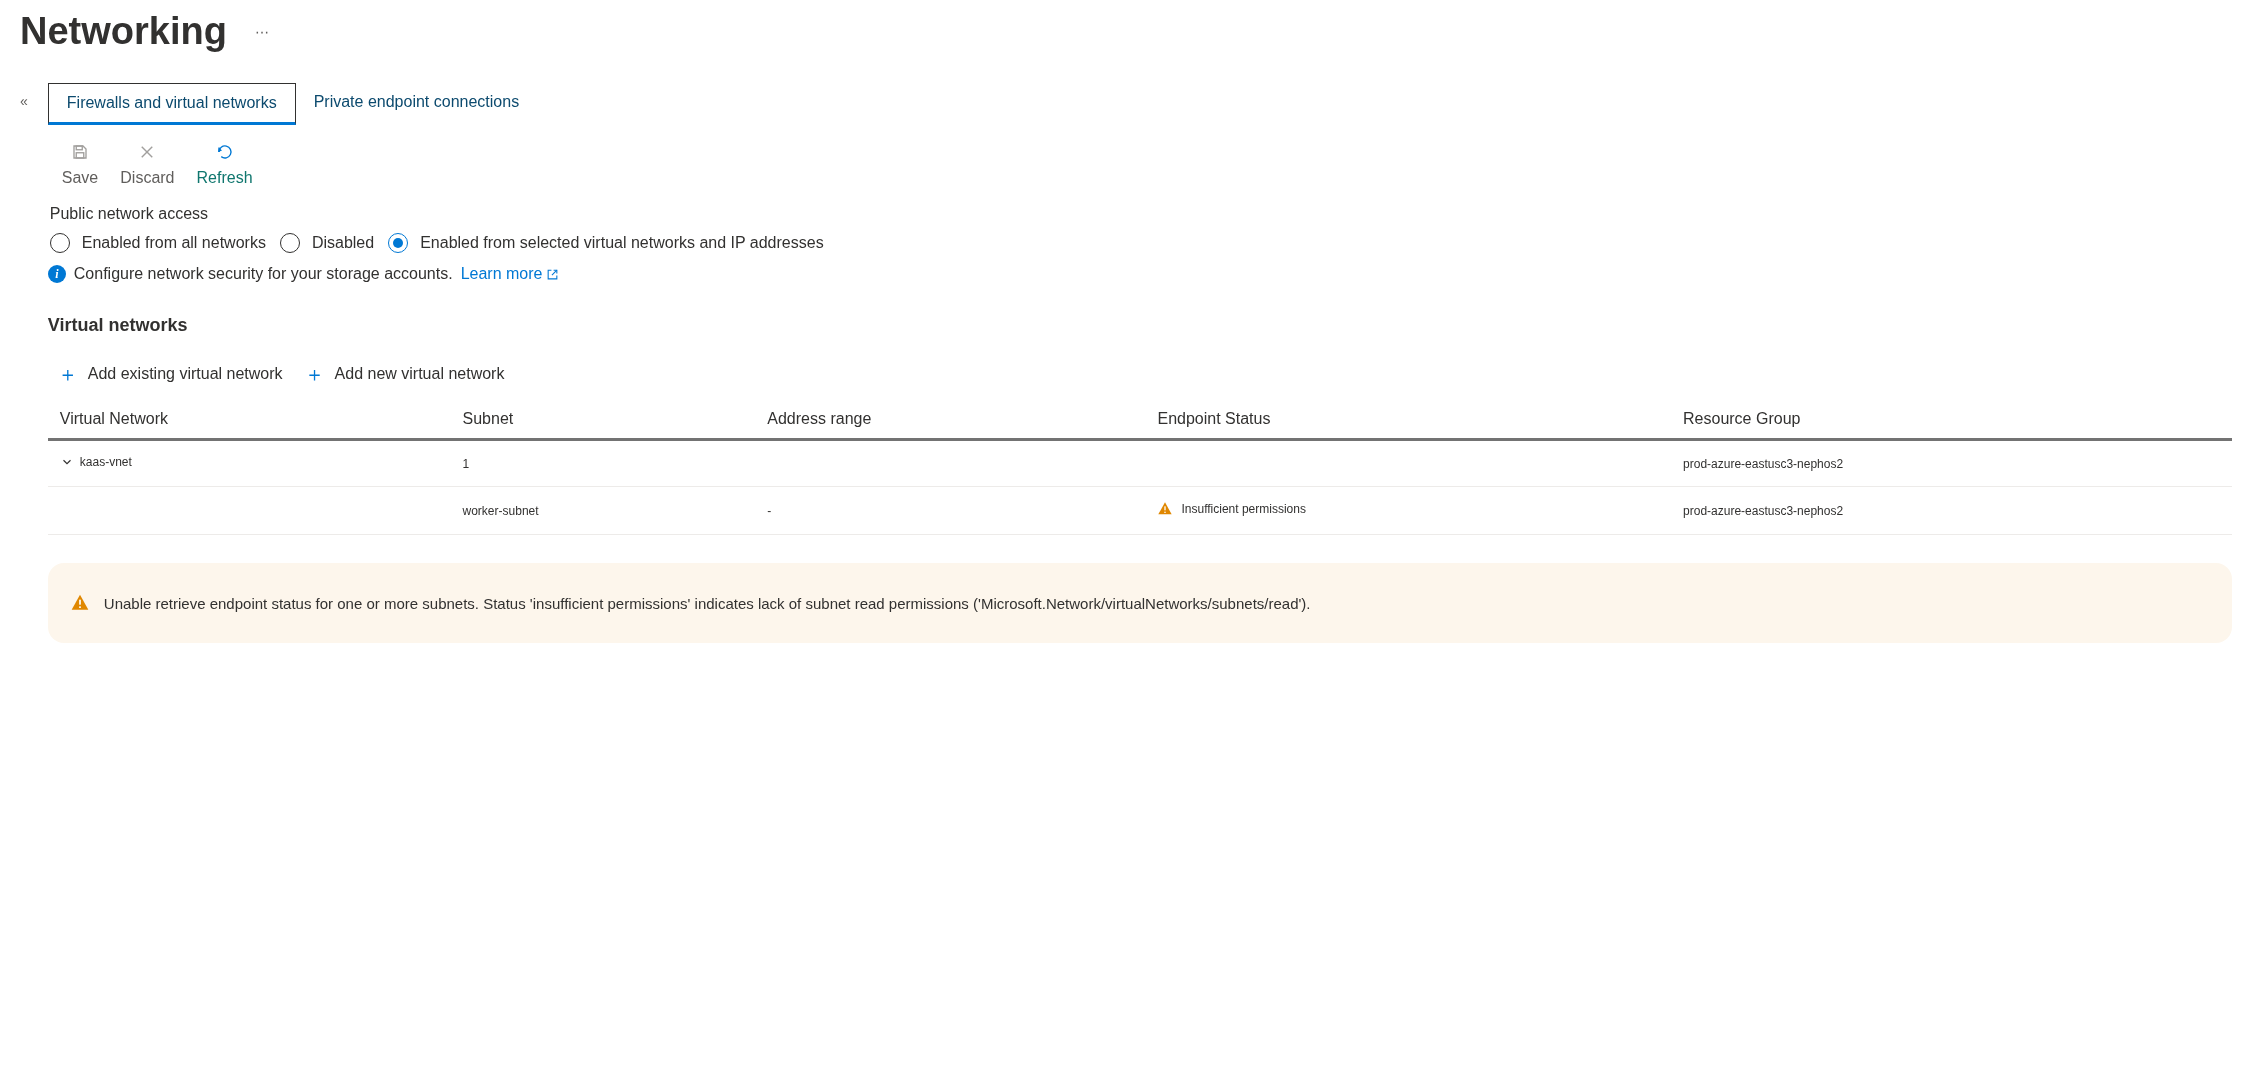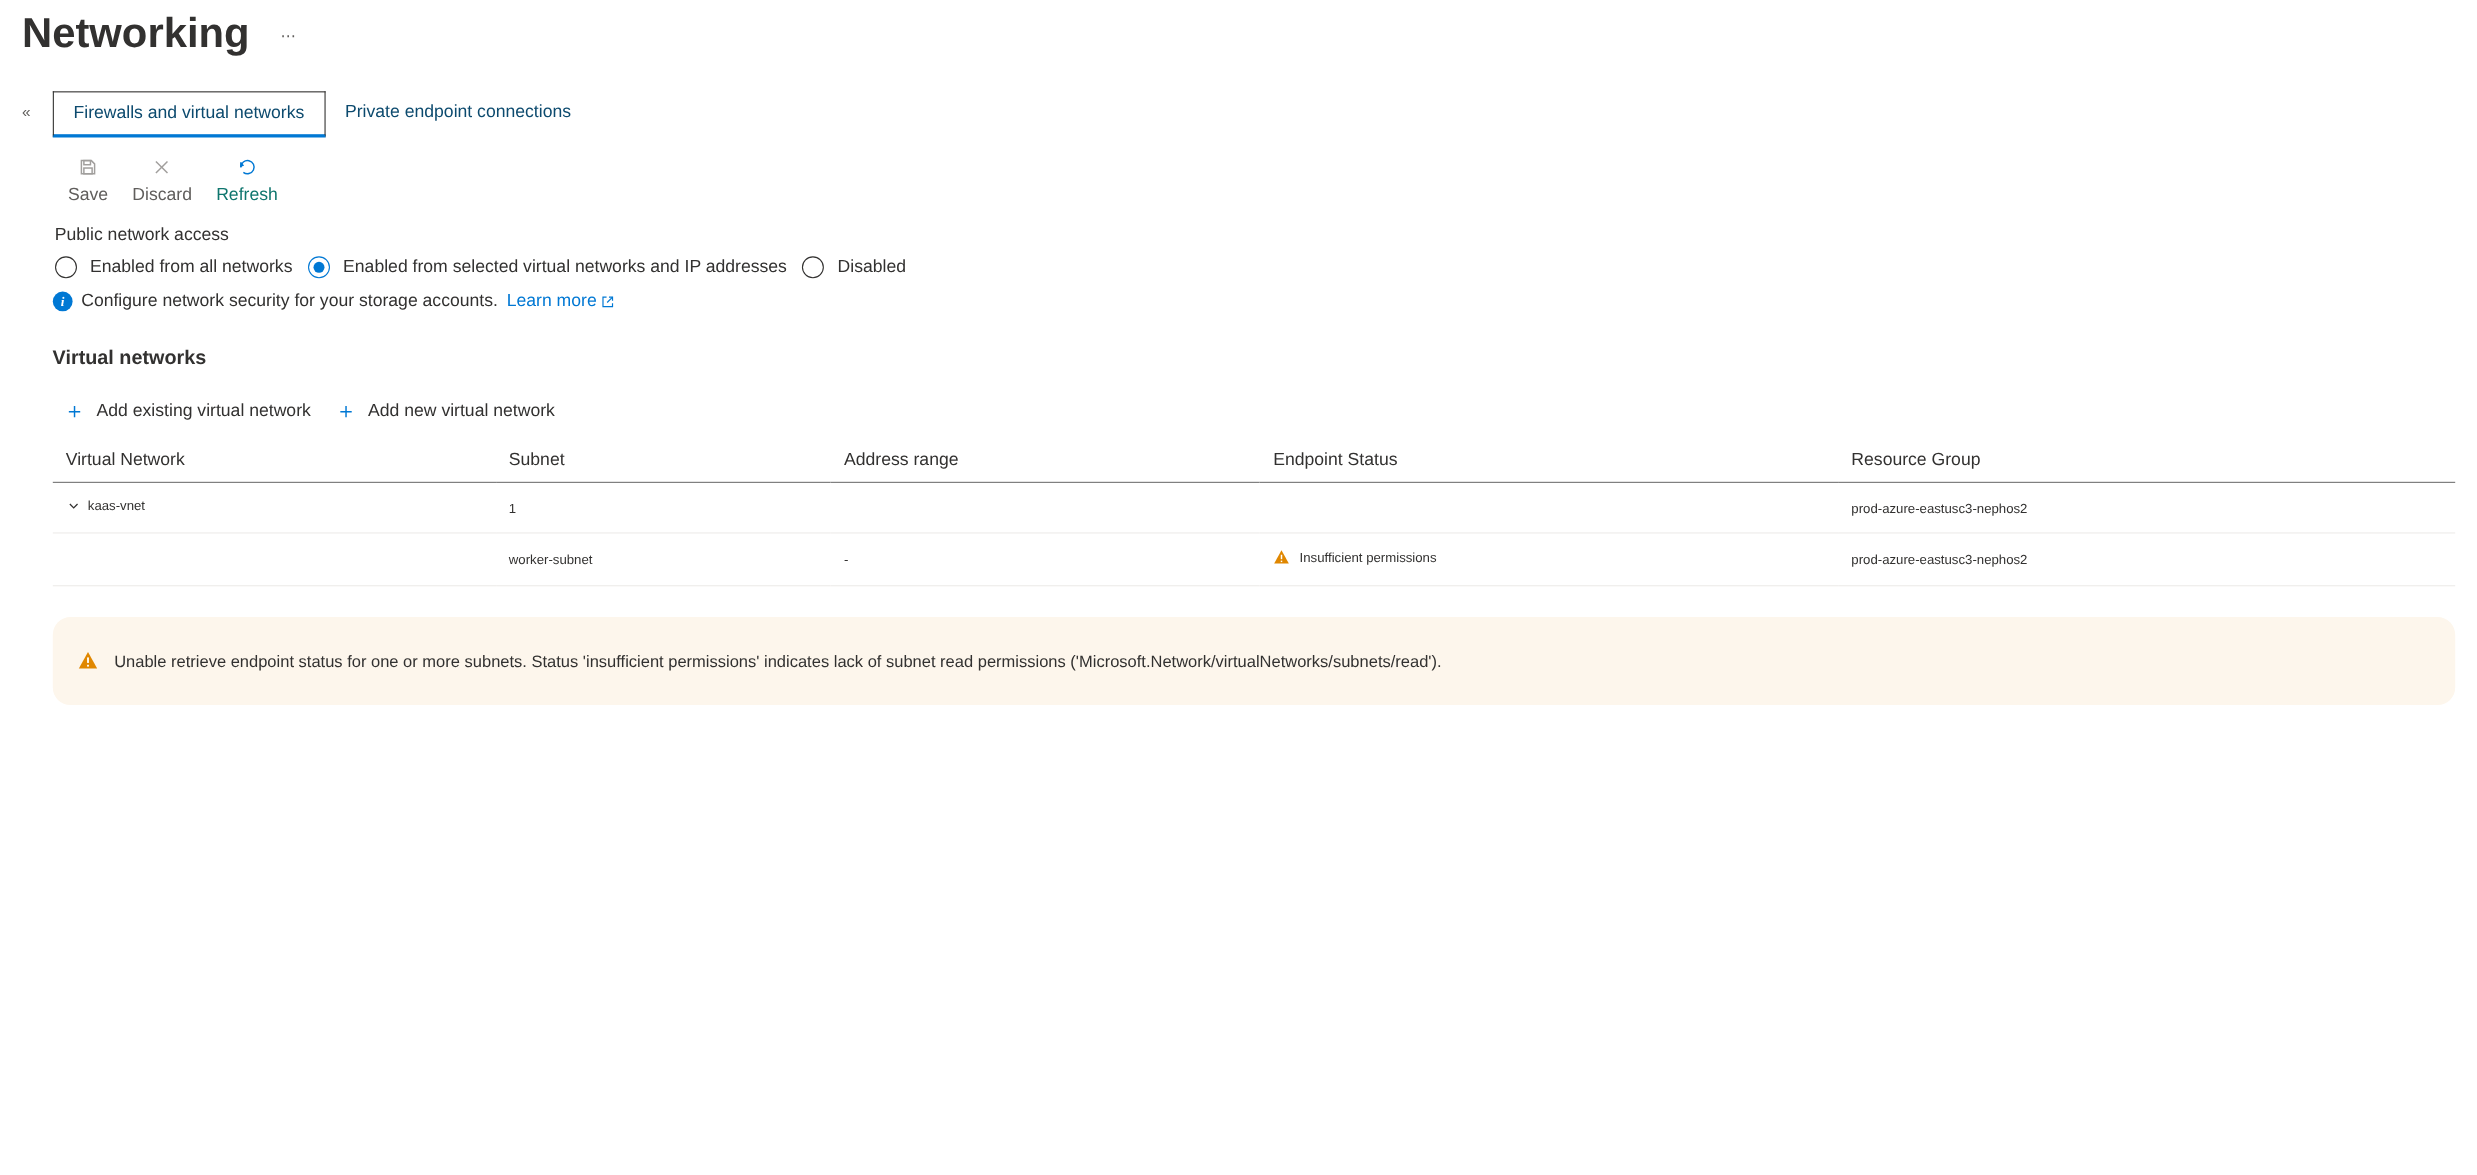--- a/index.html
+++ b/index.html
@@ -183,21 +183,21 @@
     }
     .vnet-table {
       width: 100%;
       border-collapse: collapse;
     }
     .vnet-table th {
       text-align: left;
       font-weight: 400;
       font-size: 16px;
       padding: 10px 12px;
-      border-bottom: 1px solid #737373;
+      border-bottom: 3px solid #737373;
     }
     .vnet-table td {
       font-size: 12px;
       padding: 14px 12px;
       border-bottom: 1px solid #edebe9;
     }
     .expander {
       display: inline-flex;
       align-items: center;
       gap: 6px;
@@ -277,29 +277,29 @@
       </div>
     </div>
 
     <div class="section-label">Public network access</div>
 
     <div class="radio-group">
       <label class="radio-option">
         <span class="radio-circle"></span>
         <span>Enabled from all networks</span>
       </label>
+      <label class="radio-option">
+        <span class="radio-circle"></span>
+        <span>Disabled</span>
+      </label>
       <label class="radio-option selected">
         <span class="radio-circle">
             <span class="radio-dot"></span>
           </span>
         <span>Enabled from selected virtual networks and IP addresses</span>
-      </label>
-      <label class="radio-option">
-        <span class="radio-circle"></span>
-        <span>Disabled</span>
       </label>
     </div>
 
     <div class="info-row">
       <span class="info-icon">i</span>
       <span>Configure network security for your storage accounts.</span>
       <a class="learn-more" href="#">
         <span>Learn more</span>
         <svg viewBox="0 0 24 24" fill="none" stroke="#0078d4" stroke-width="2">
           <path d="M10 4H4v16h16v-6"></path>

